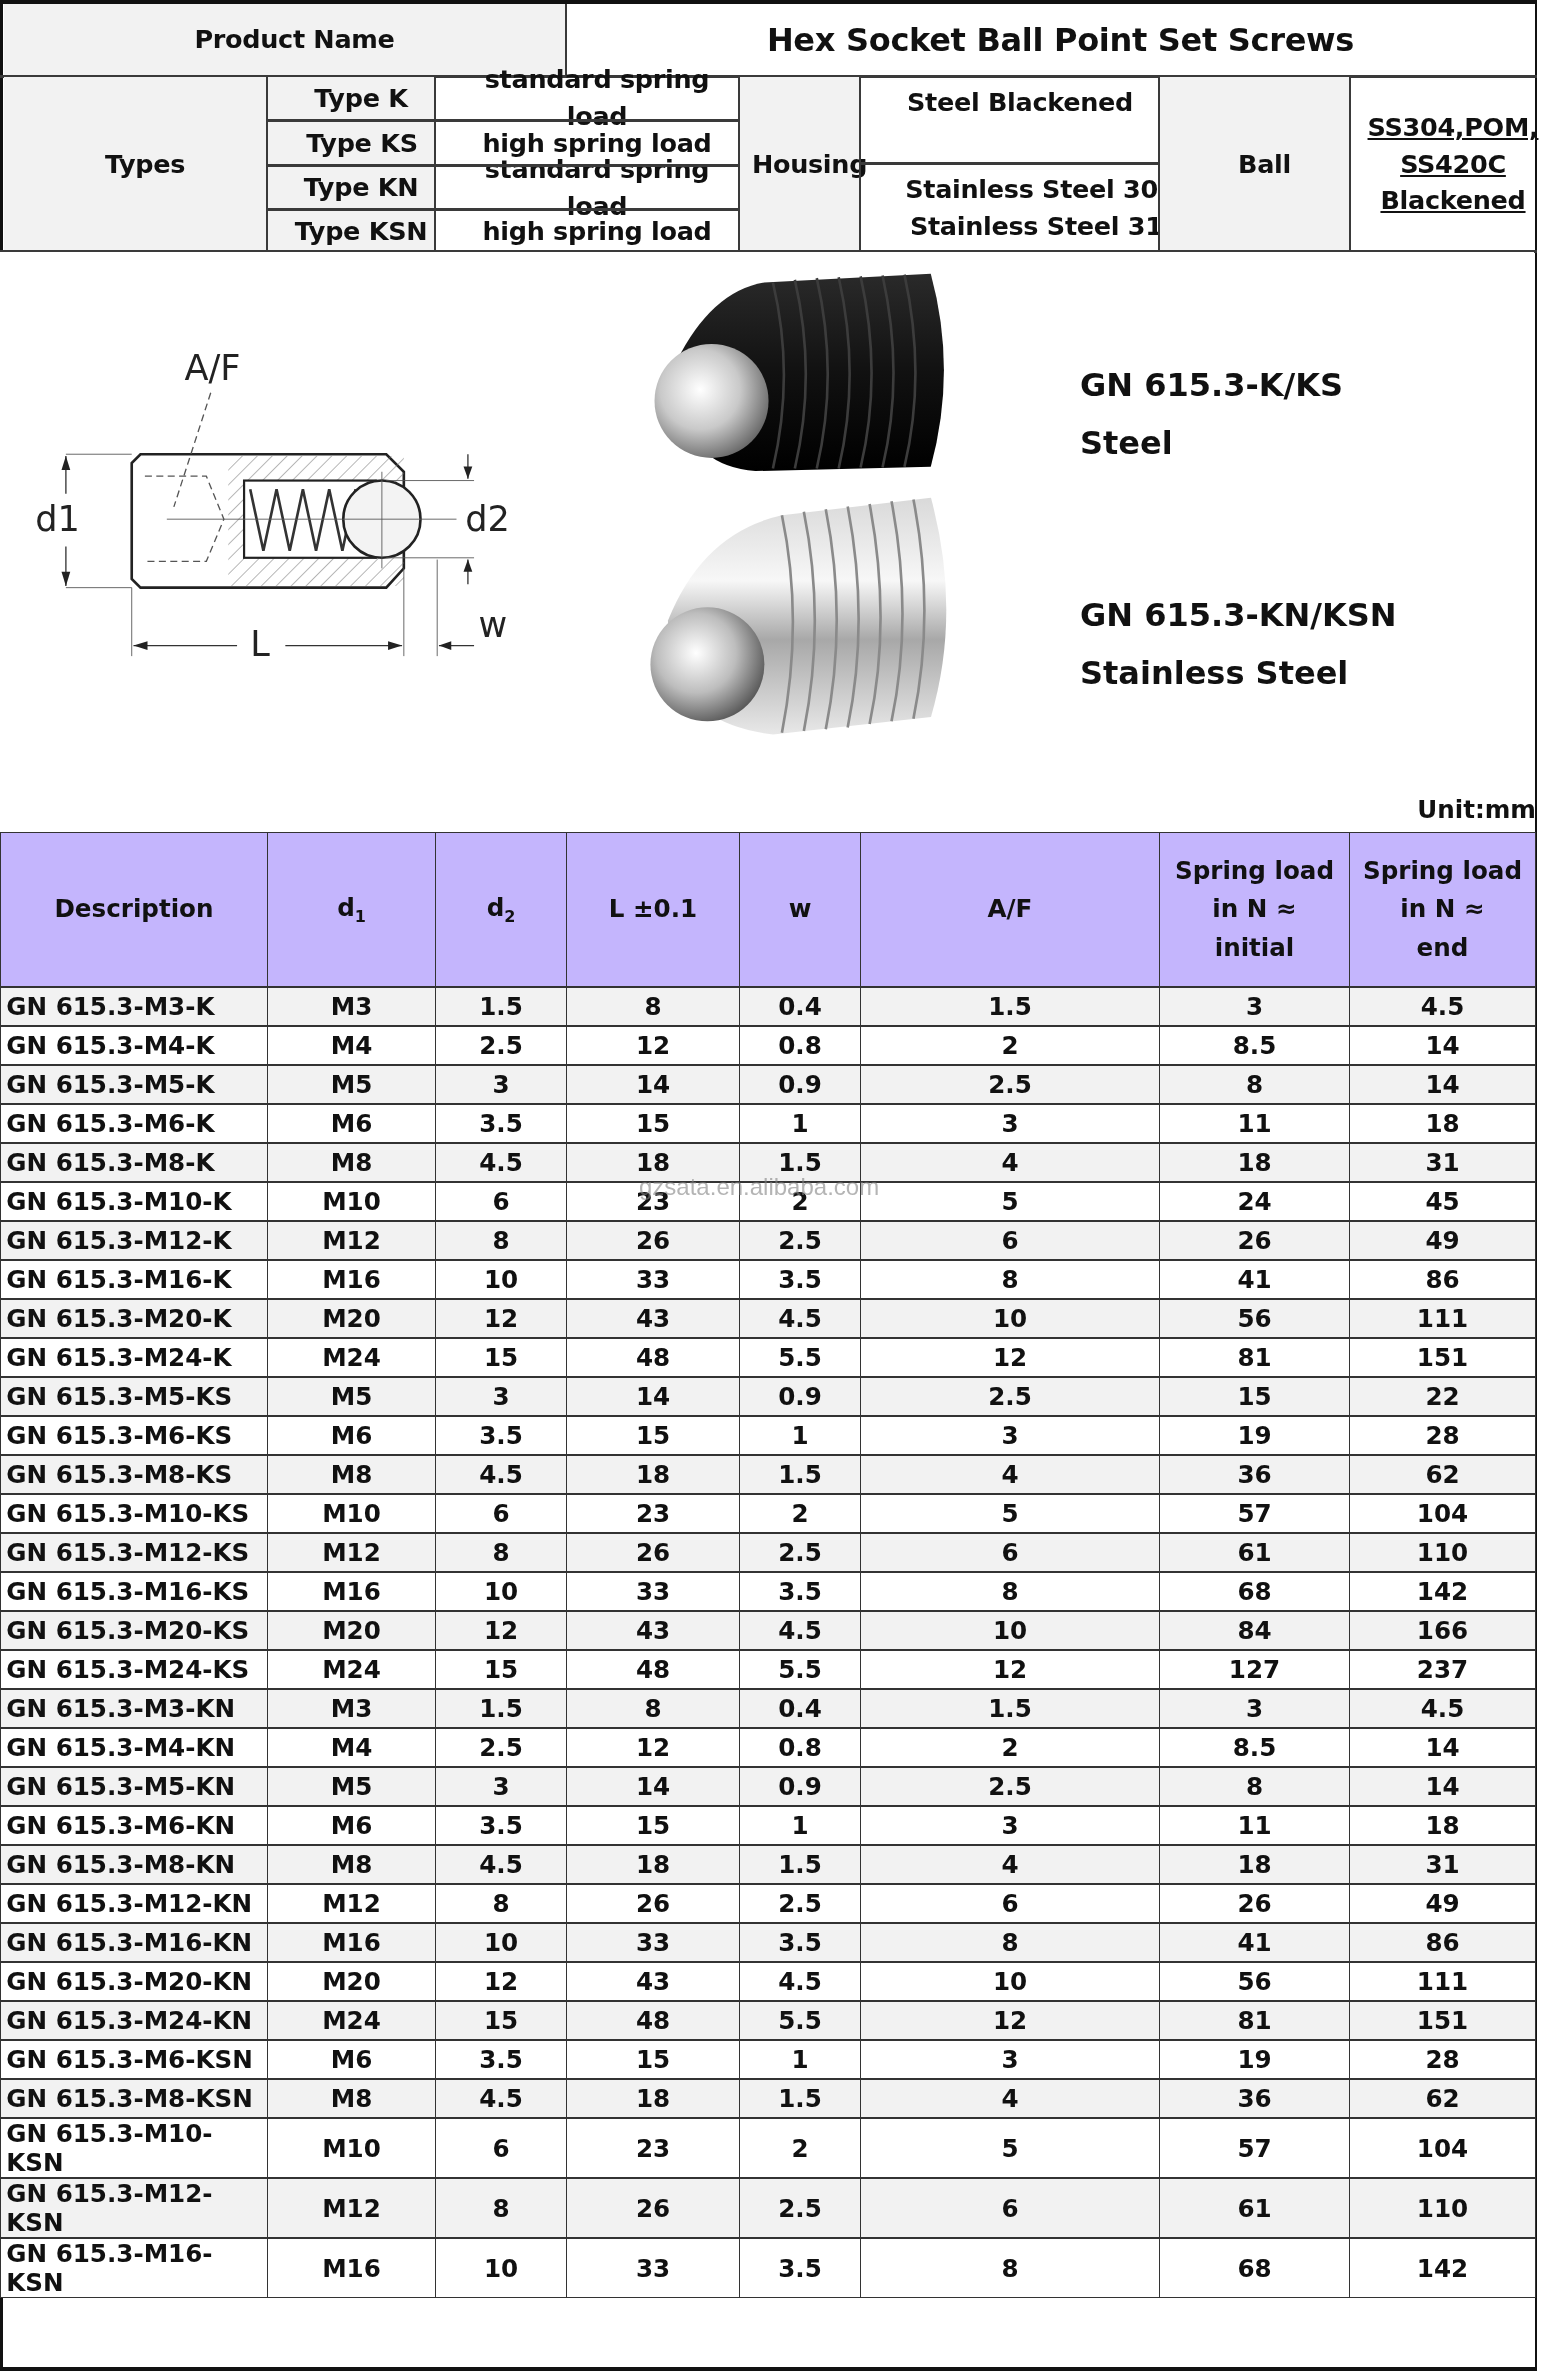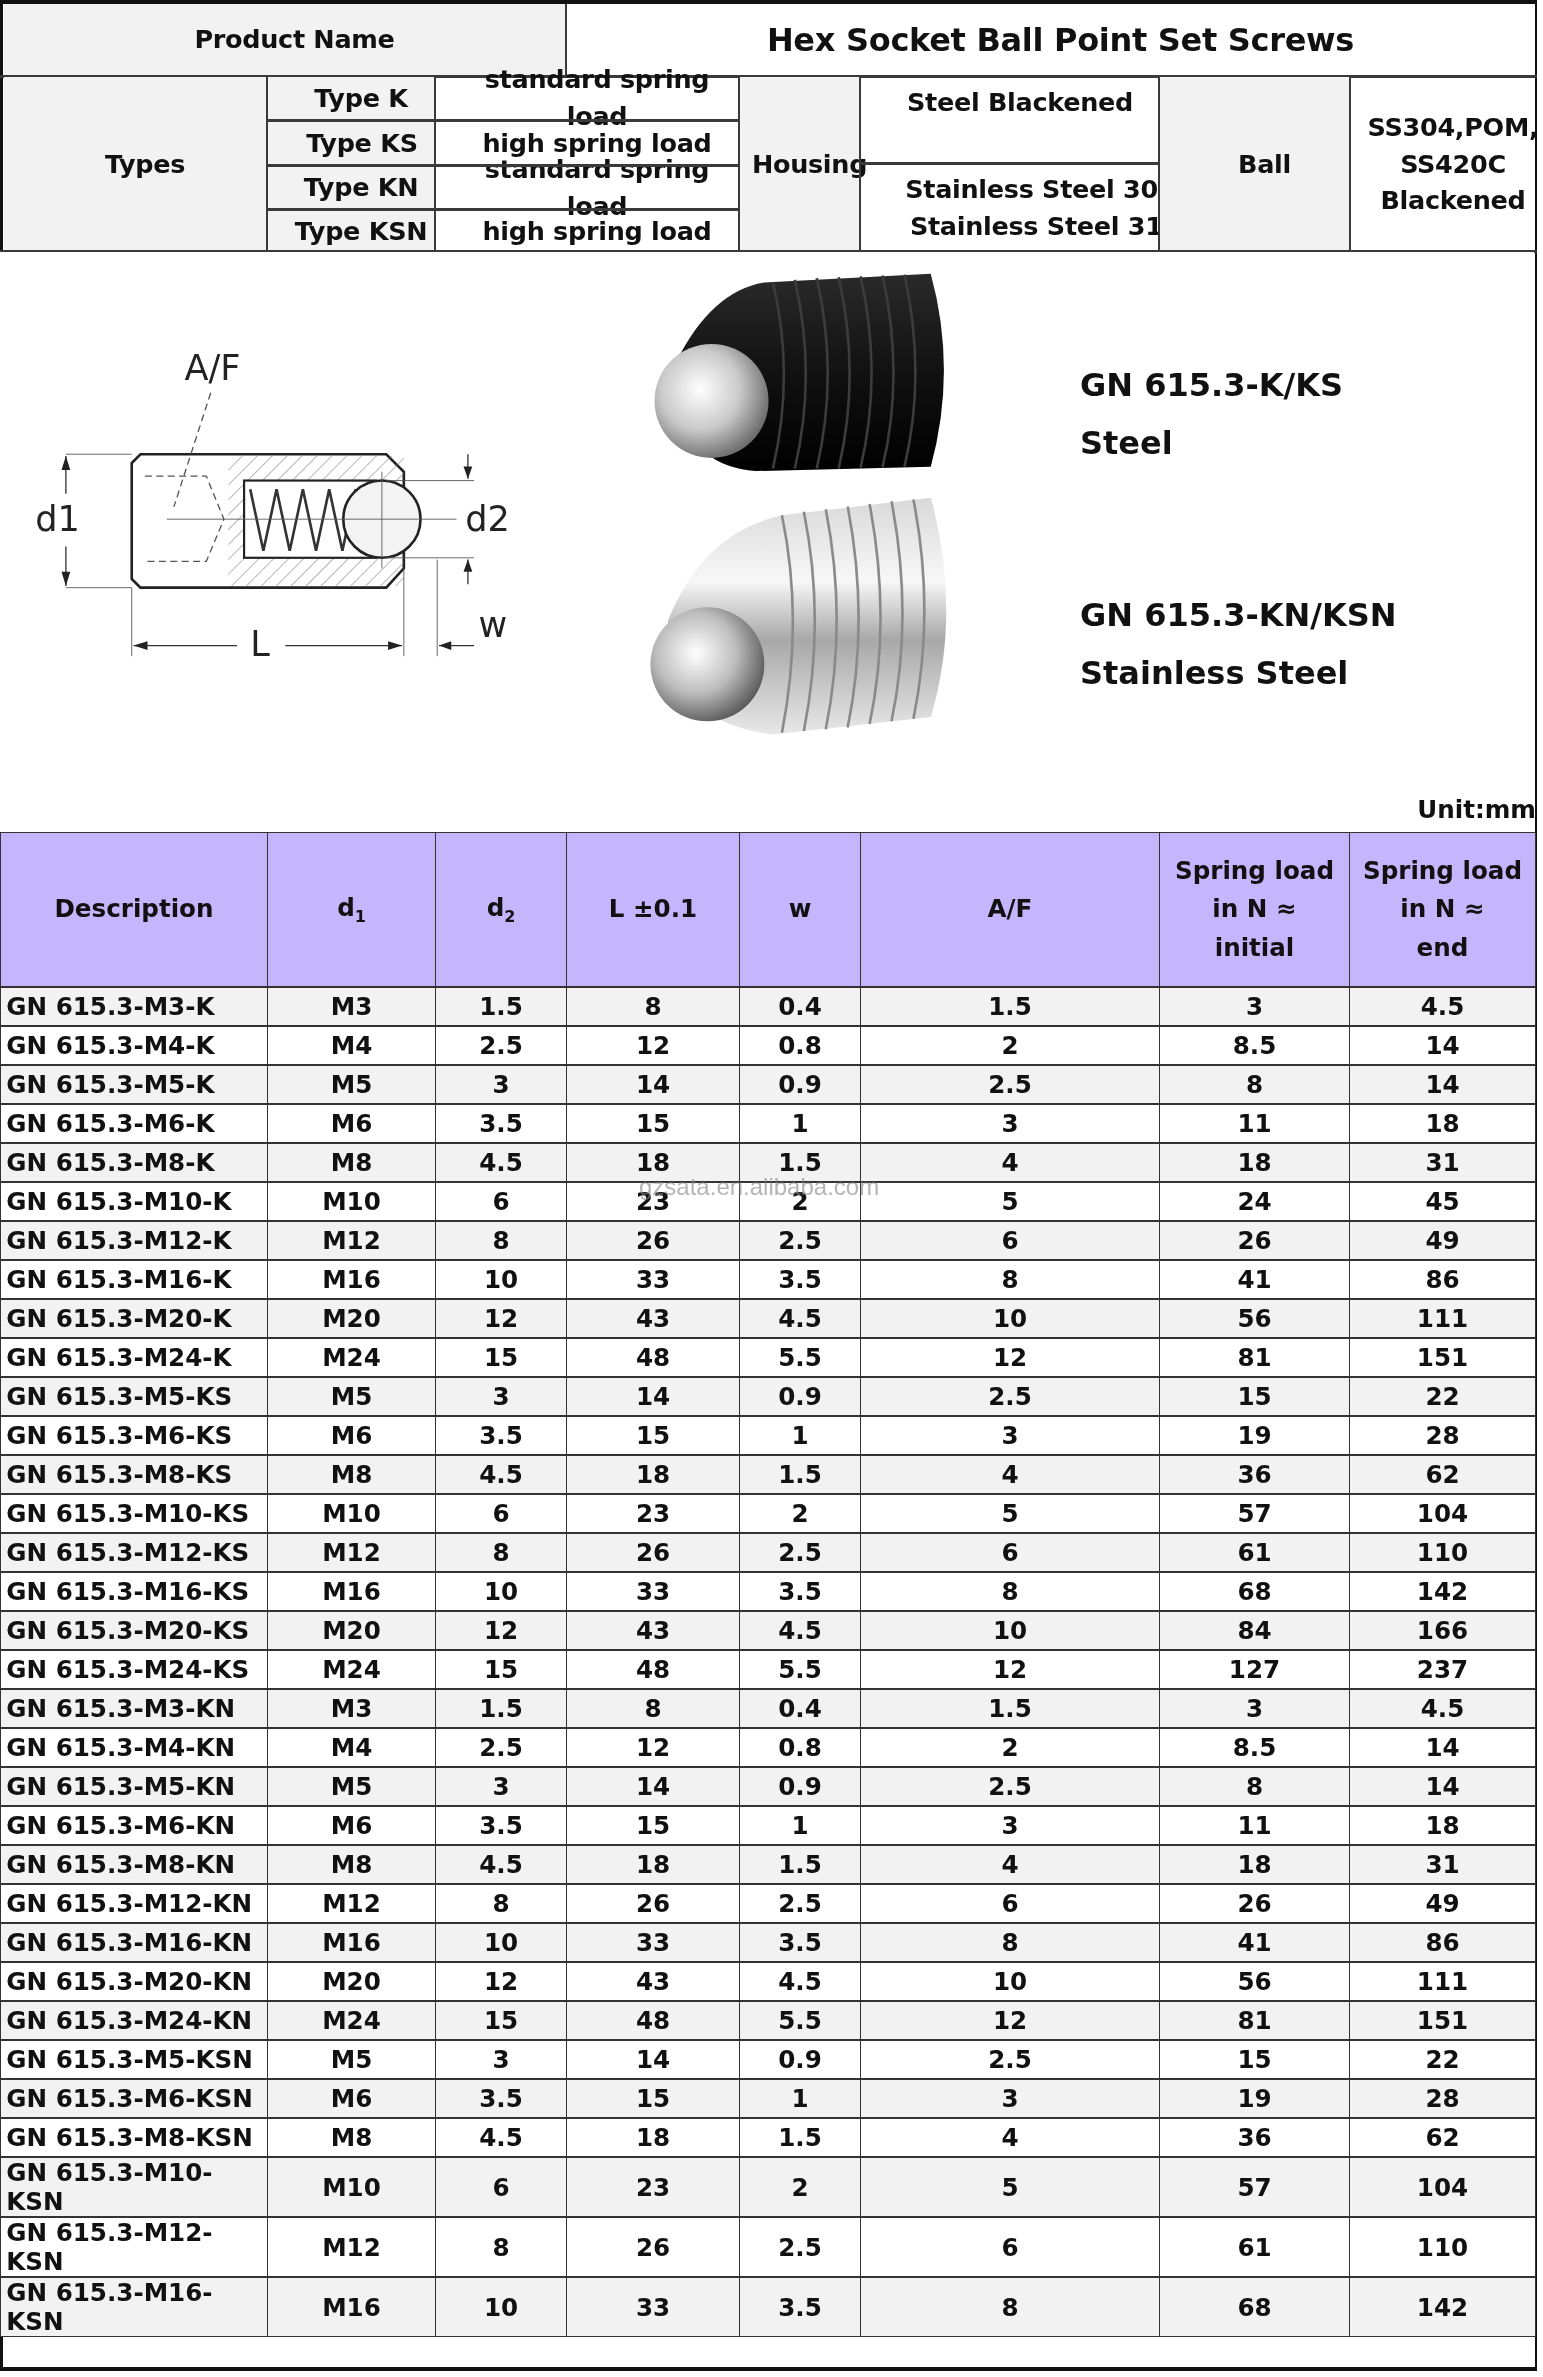--- a/index.html
+++ b/index.html
@@ -62,21 +62,21 @@
 <div class="cell" style="left:861px; top:77px; width:298px; height:86px; padding-bottom:35px;">Steel Blackened</div>
 <div class="hl" style="left:860px; top:162px; width:299px;"></div>
 <div class="cell" style="left:861px; top:165px; width:348px; height:86px; flex-direction:column;">
   <span>Stainless Steel 303,</span>
   <span>Stainless Steel 316</span>
 </div>
 <div class="vl" style="left:1158px; top:77px; height:174px;"></div>
 
 <div class="cell grey" style="left:1160px; top:77px; width:189px; height:174px;">Ball</div>
 <div class="vl" style="left:1349px; top:77px; height:174px;"></div>
-<div class="cell" style="left:1351px; top:77px; width:184px; height:174px; flex-direction:column;">
+<div class="cell" style="left:1351px; top:77px; width:184px; height:174px; flex-direction:column;text-decoration:underline;">
   <span>SS304,POM,</span>
   <span>SS420C</span>
   <span>Blackened</span>
 </div>
 <div class="hl" style="left:0; top:250px; width:1537px;"></div>
 
 <div class="imgarea">
 
   <svg style="position:absolute; left:35px; top:53px;" width="527" height="395" viewBox="0 0 600 450">
     <defs>
@@ -491,30 +491,20 @@
         <td class="desc">GN 615.3-M24-KN</td>
         <td>M24</td>
         <td>15</td>
         <td>48</td>
         <td>5.5</td>
         <td>12</td>
         <td>81</td>
         <td>151</td>
       </tr>
       <tr class="row">
-        <td class="desc">GN 615.3-M5-KSN</td>
-        <td>M5</td>
-        <td>3</td>
-        <td>14</td>
-        <td>0.9</td>
-        <td>2.5</td>
-        <td>15</td>
-        <td>22</td>
-      </tr>
-      <tr class="row">
         <td class="desc">GN 615.3-M6-KSN</td>
         <td>M6</td>
         <td>3.5</td>
         <td>15</td>
         <td>1</td>
         <td>3</td>
         <td>19</td>
         <td>28</td>
       </tr>
       <tr class="row">

